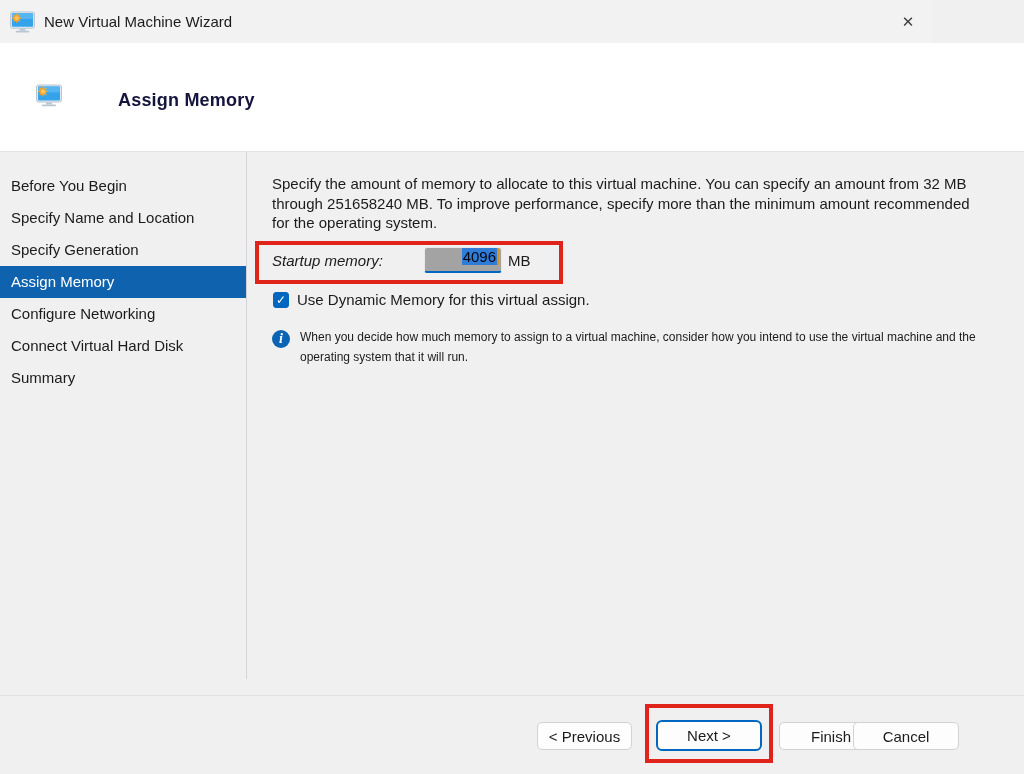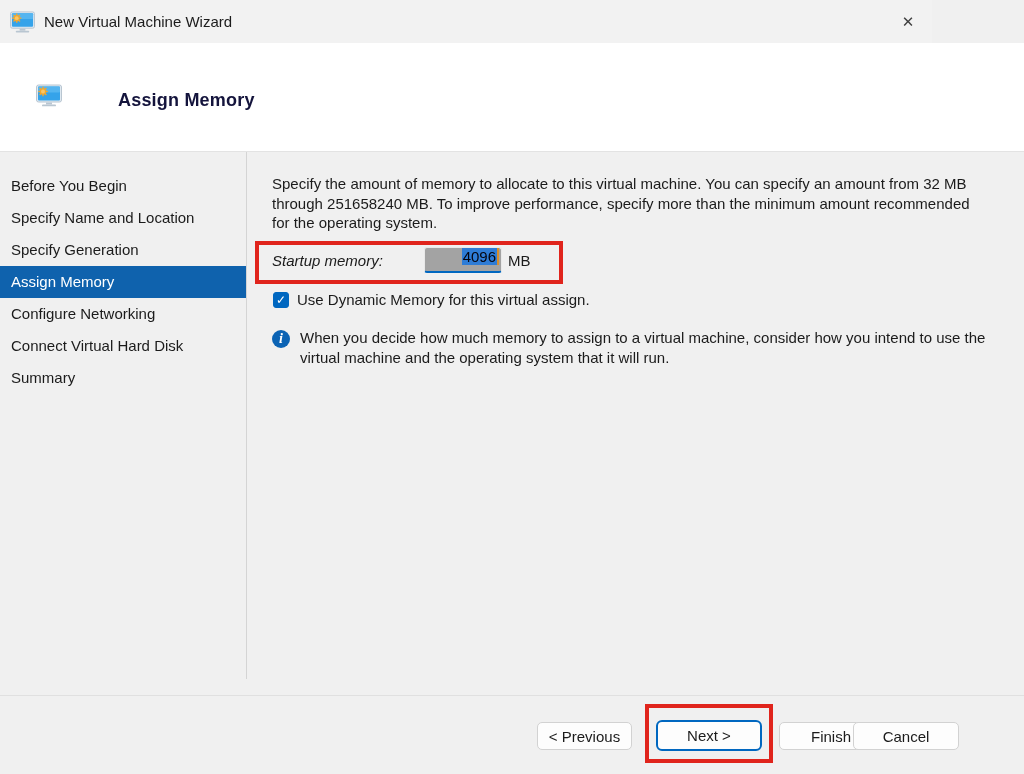--- a/index.html
+++ b/index.html
@@ -72,21 +72,21 @@
   }
   .dyn-label { margin-left:8px; font-size:15px; }
 
   .info-row { position:absolute; left:0; top:176px; display:flex; }
   .info-icon {
     width:18px; height:18px; border-radius:50%; background:#0b63b4;
     color:#ffffff; font-family:"Liberation Serif", serif; font-style:italic;
     font-weight:bold; font-size:14px; line-height:18px; text-align:center;
     flex:none; margin-top:2px;
   }
-  .info-text { margin-left:10px; width:692px; font-size:15px; line-height:19.5px; }
+  .info-text { margin-left:10px; width:692px; font-size:12px; line-height:19.5px; }
 
   
   .footer {
     position:absolute; left:0; top:695px; width:1024px; height:69px;
     background:#f0f0f0; border-top:1px solid #e0e0e0; box-sizing:border-box;
   }
   .btn {
     position:absolute; top:26px; height:28px;
     background:#fdfdfd; border:1px solid #d2d2d2; border-radius:5px;
     font-size:15px; color:#1b1b1b; font-family:"Liberation Sans", sans-serif;

